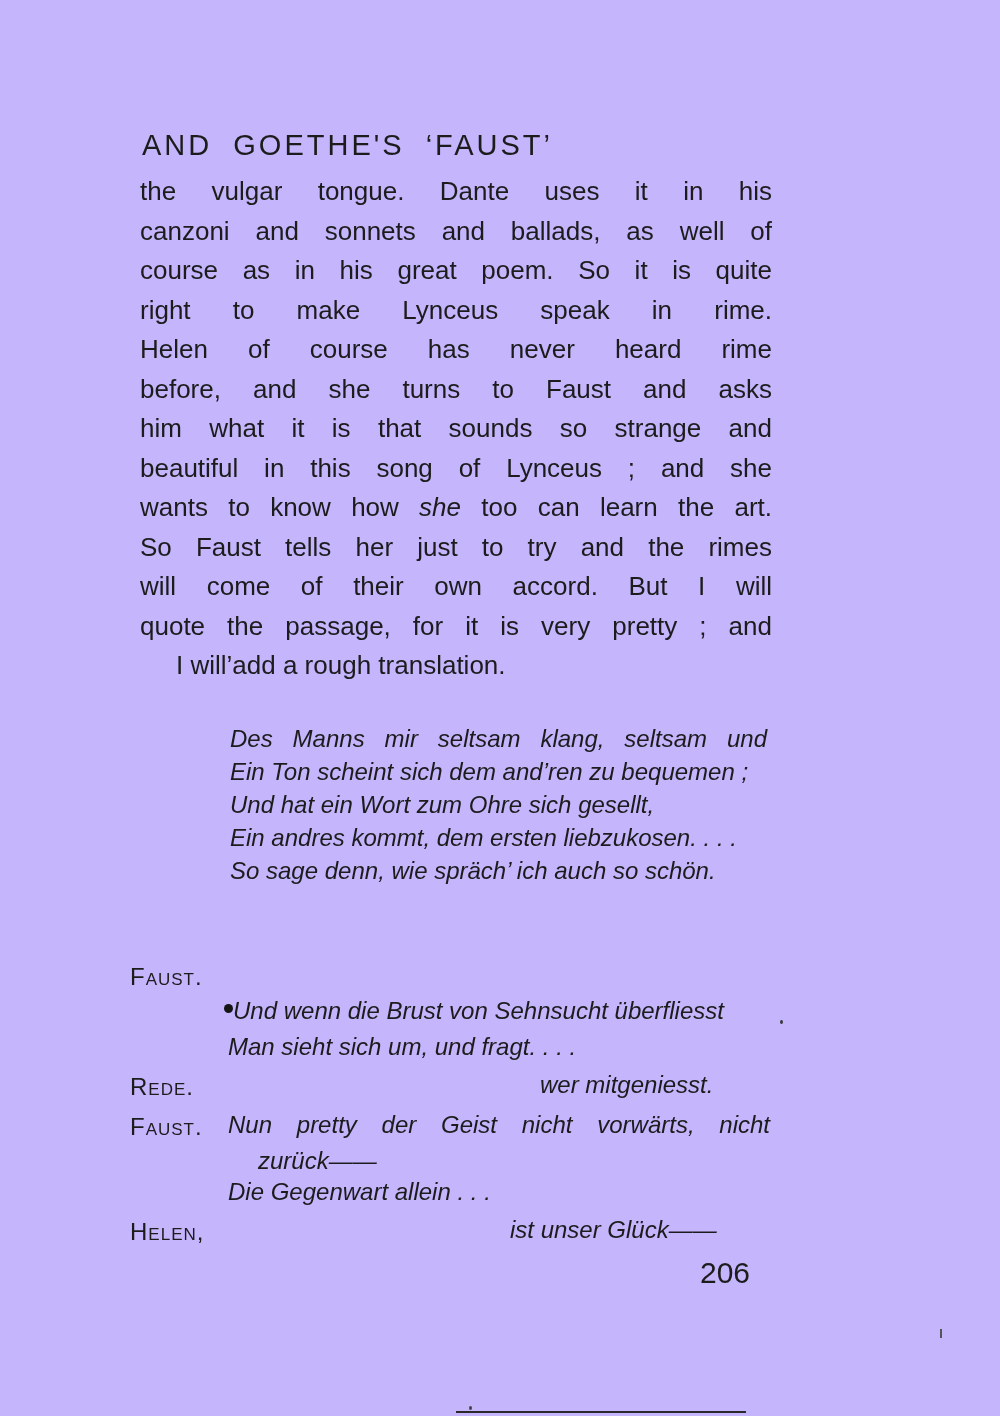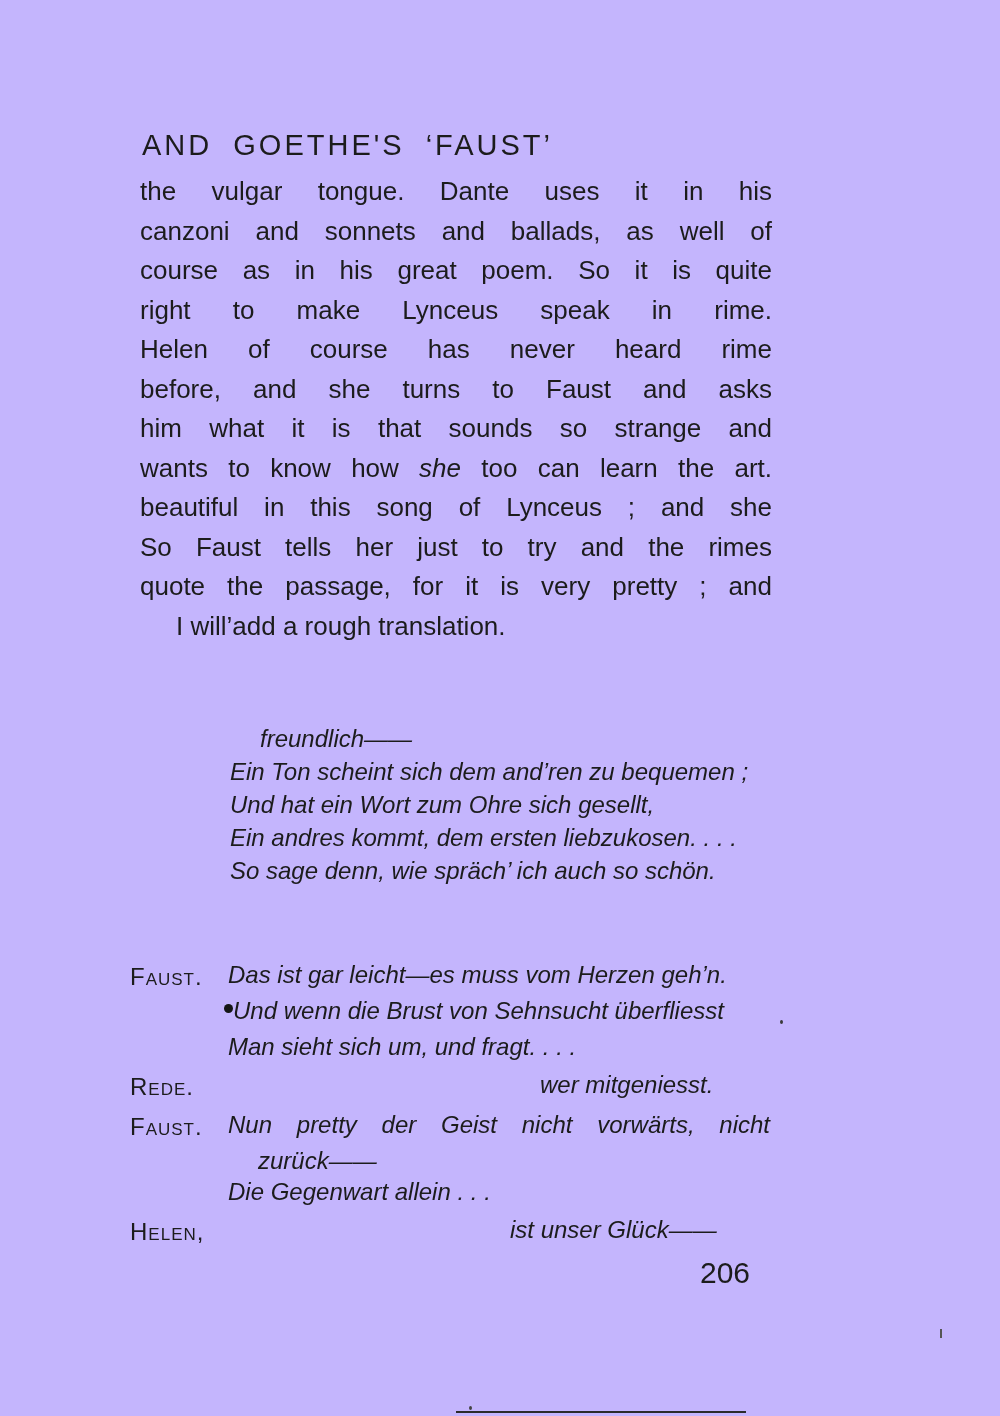--- a/index.html
+++ b/index.html
@@ -80,37 +80,37 @@
   <div class="hdr">AND GOETHE'S ‘FAUST’</div>
 
   <div class="bodyblock">
     <div class="jline">the vulgar tongue.  Dante uses it in his</div>
     <div class="jline">canzoni and sonnets and ballads, as well of</div>
     <div class="jline">course as in his great poem.  So it is quite</div>
     <div class="jline">right to make Lynceus speak in rime.</div>
     <div class="jline">Helen of course has never heard rime</div>
     <div class="jline">before, and she turns to Faust and asks</div>
     <div class="jline">him what it is that sounds so strange and</div>
+    <div class="jline">beautiful in this song of Lynceus ; and she</div>
     <div class="jline"><span>wants to know how </span><span class="it">she</span><span> too can learn the art.</span></div>
-    <div class="jline">beautiful in this song of Lynceus ; and she</div>
     <div class="jline">So Faust tells her just to try and the rimes</div>
+    <div class="jline">will come of their own accord.  But I will</div>
     <div class="jline">quote the passage, for it is very pretty ; and</div>
     <div class="lastline">I will’add a rough translation.</div>
   </div>
 
   <div class="verse">
-    <div class="vline vindent">freundlich——</div>
+    <div class="vline vjust">Des Manns mir seltsam klang, seltsam und</div>
     <div class="vline">Ein Ton scheint sich dem and’ren zu bequemen ;</div>
     <div class="vline">Und hat ein Wort zum Ohre sich gesellt,</div>
     <div class="vline">Ein andres kommt, dem ersten liebzukosen. . . .</div>
     <div class="vline">So sage denn, wie spräch’ ich auch so schön.</div>
   </div>
 
   <div class="sp-label" style="top:963px;">Faust.</div>
-  <div class="sp-line" style="top:961px;">Das ist gar leicht—es muss vom Herzen geh’n.</div>
   <div class="sp-line" style="top:1033px;">Man sieht sich um, und fragt. . . .</div>
   <div class="sp-line" style="top:997px; left:233px;">Und wenn die Brust von Sehnsucht überfliesst</div>
 
   <div class="sp-label" style="top:1073px;">Rede.</div>
   <div class="sp-line" style="top:1071px; left:540px;">wer mitgeniesst.</div>
 
   <div class="sp-label" style="top:1113px;">Faust.</div>
   <div class="sp-just" style="top:1111px;">Nun pretty der Geist nicht vorwärts, nicht</div>
   <div class="sp-line" style="top:1147px; left:258px;">zurück——</div>
   <div class="sp-line" style="top:1178px;">Die Gegenwart allein . . .</div>

